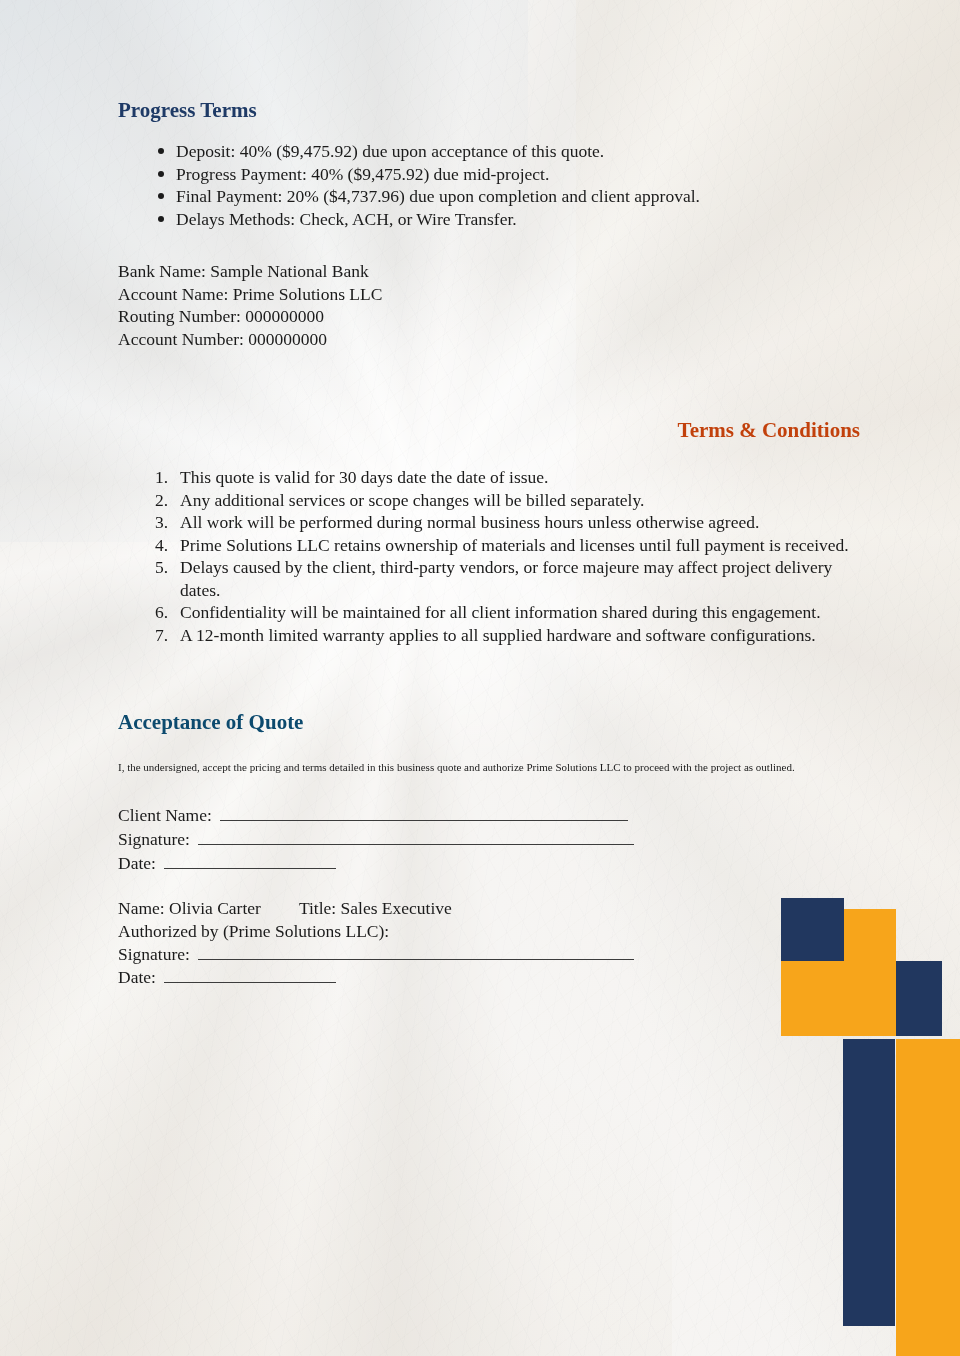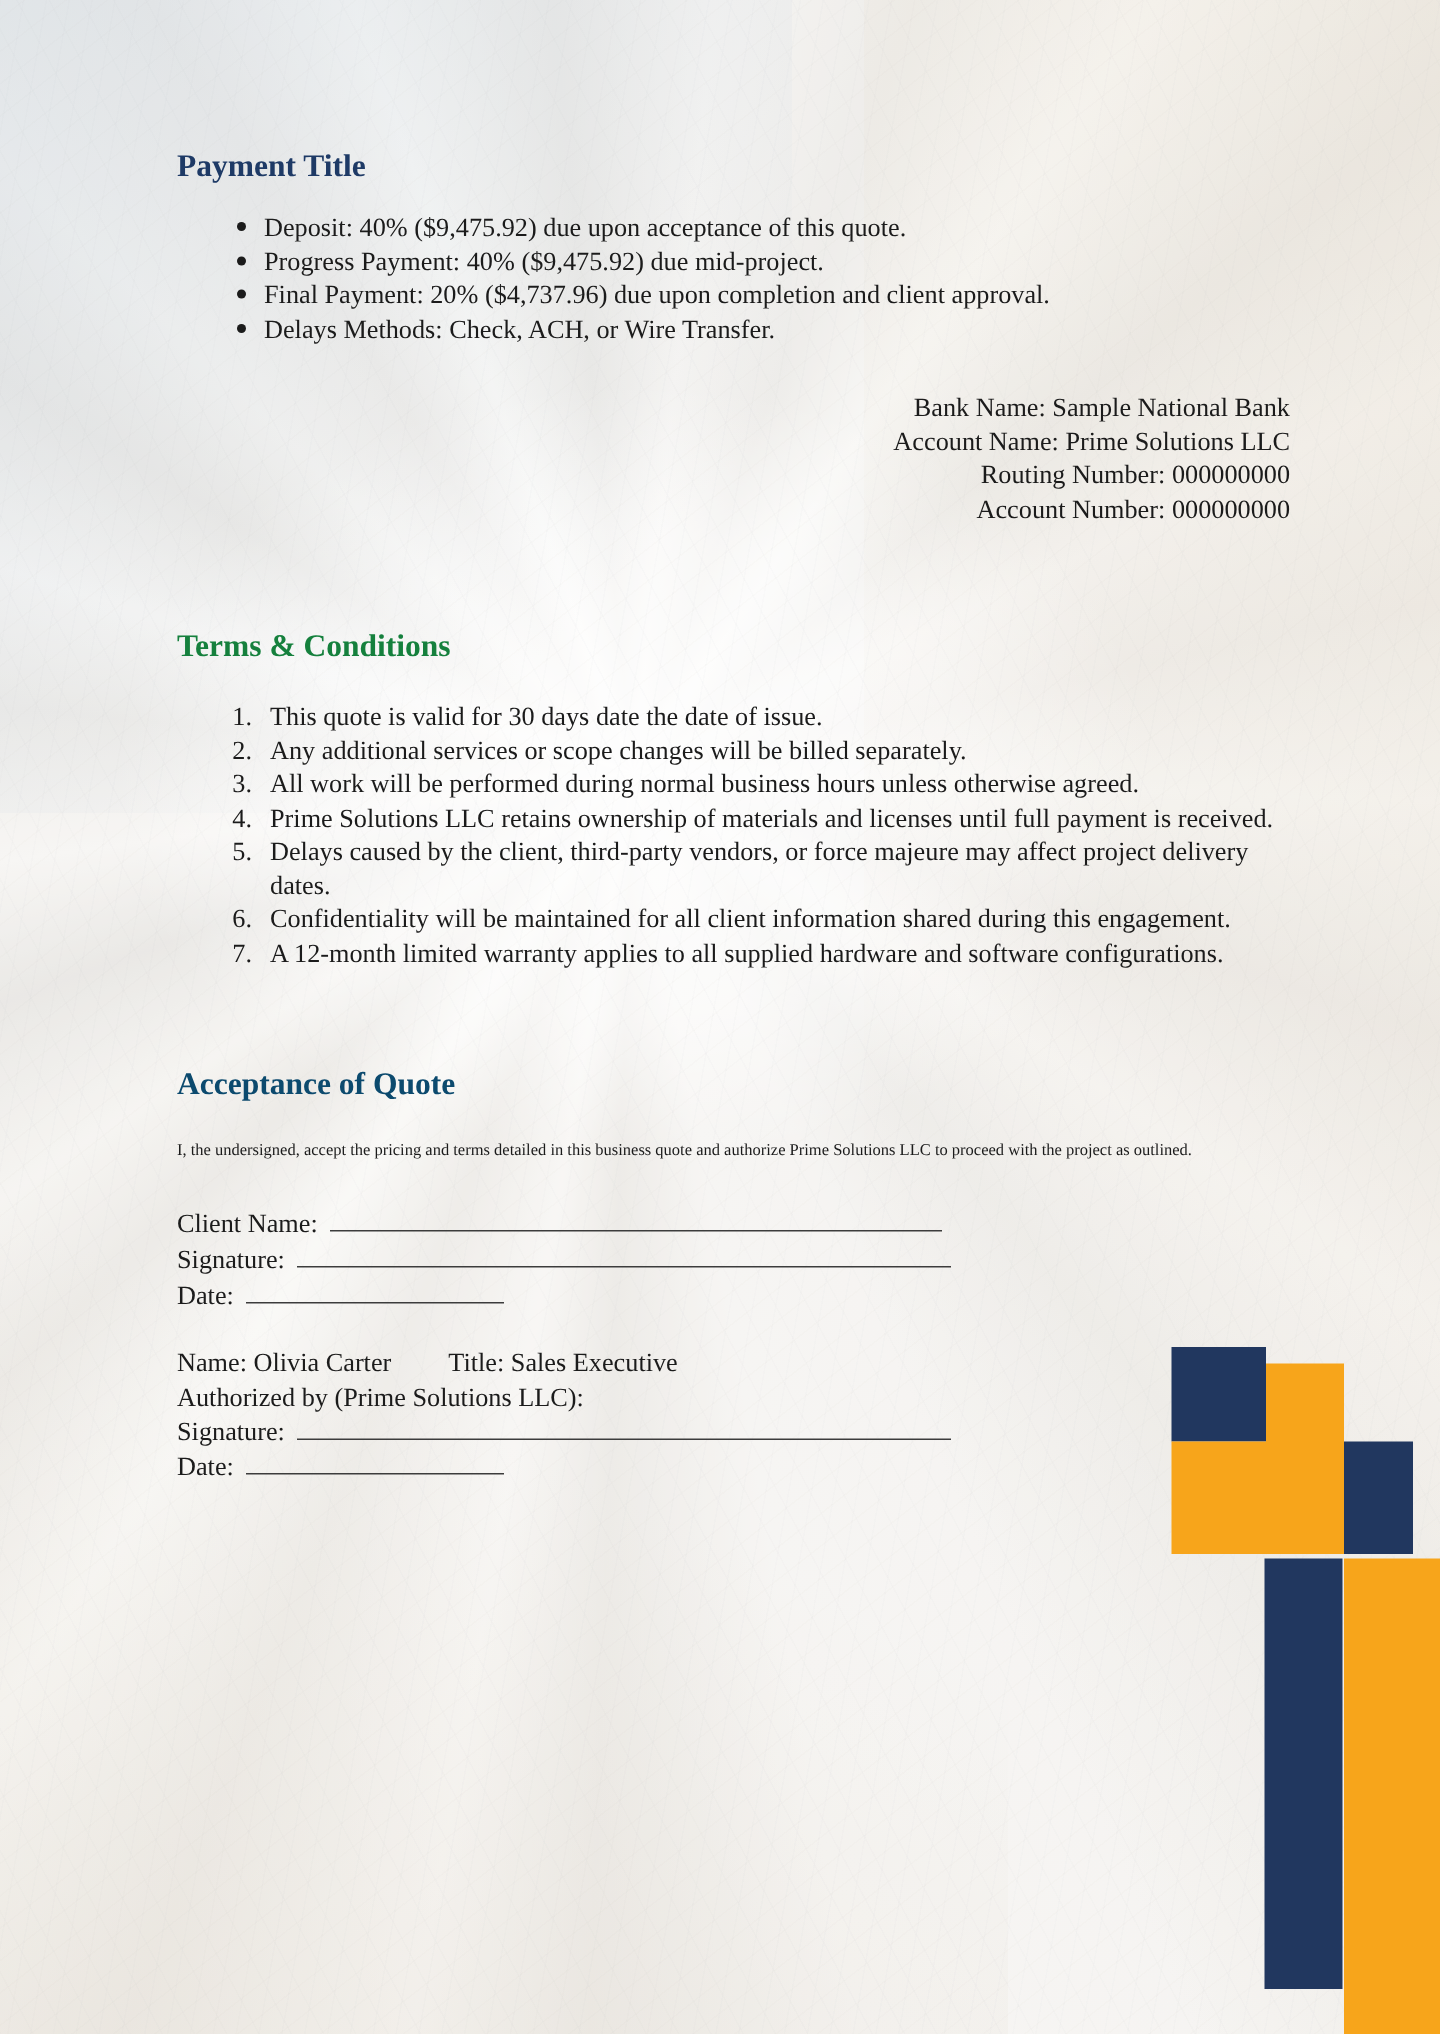--- a/index.html
+++ b/index.html
@@ -42,21 +42,21 @@
 
   
   .content{position:relative;padding:96px 100px 0 118px;width:742px;}
   h2{font-size:21px;line-height:28px;margin:0;font-weight:bold;}
   b,.bold{font-weight:normal;}
 
   ul.bullets{list-style:none;margin:16px 0 0 0;padding:0 0 0 40px;}
   ul.bullets li{position:relative;padding-left:18px;font-size:17.5px;line-height:22.5px;}
   ul.bullets li .dot{position:absolute;left:0;top:8px;width:6px;height:6px;border-radius:50%;background:#1b1b1b;}
 
-  .bank{margin-top:30px;text-align:right;}
+  .bank{margin-top:30px;}
   .bank div{font-size:17.5px;line-height:22.5px;}
 
   .h-terms{margin-top:66px;}
   ol.terms{list-style:none;margin:22px 0 0 0;padding:0 0 0 28px;}
   ol.terms li{display:flex;font-size:17.5px;line-height:22.5px;}
   ol.terms .num{flex:0 0 22px;text-align:right;margin-right:12px;}
   ol.terms .t{width:685px;}
 
   .h-accept{margin-top:62px;}
   .accept-p{margin-top:20px;width:752px;font-size:11px;line-height:23px;}
@@ -83,37 +83,37 @@
   <div class="bg-veil"></div>
 
   <div class="decor" style="left:781px;top:898px;width:63px;height:63px;background:#21375f;"></div>
   <div class="decor" style="left:844px;top:909px;width:52px;height:127px;background:#f7a51b;"></div>
   <div class="decor" style="left:781px;top:961px;width:63px;height:75px;background:#f7a51b;"></div>
   <div class="decor" style="left:896px;top:961px;width:46px;height:75px;background:#21375f;"></div>
   <div class="decor" style="left:843px;top:1039px;width:52px;height:287px;background:#21375f;"></div>
   <div class="decor" style="left:896px;top:1039px;width:64px;height:317px;background:#f7a51b;"></div>
 
   <div class="content">
-    <h2 style="color:#1e3a66;">Payment Title</h2>
+    <h2 style="color:#1e3a66;">Progress Terms</h2>
 
     <ul class="bullets">
       <li><span class="dot"></span><span class="bold">Deposit:</span><span> 40% ($9,475.92) due upon acceptance of this quote.</span></li>
       <li><span class="dot"></span><span class="bold">Progress Payment:</span><span> 40% ($9,475.92) due mid-project.</span></li>
       <li><span class="dot"></span><span class="bold">Final Payment:</span><span> 20% ($4,737.96) due upon completion and client approval.</span></li>
       <li><span class="dot"></span><span class="bold">Delays Methods:</span><span> Check, ACH, or Wire Transfer.</span></li>
     </ul>
 
     <div class="bank">
       <div><span class="bold">Bank Name:</span><span> Sample National Bank</span></div>
       <div><span class="bold">Account Name:</span><span> Prime Solutions LLC</span></div>
       <div><span class="bold">Routing Number:</span><span> 000000000</span></div>
       <div><span class="bold">Account Number:</span><span> 000000000</span></div>
     </div>
 
-    <h2 class="h-terms" style="color:#15803d;">Terms &amp; Conditions</h2>
+    <h2 class="h-terms" style="color:#c2410c;text-align:right;">Terms &amp; Conditions</h2>
 
     <ol class="terms">
       <li>
           <span class="num">1.</span>
           <span class="t"><span>This quote is valid for </span><span class="bold">30 days</span><span> date the date of issue.</span></span>
         </li>
       <li>
           <span class="num">2.</span>
           <span class="t"><span>Any additional services or scope changes will be billed separately.</span><span class="bold"></span><span></span></span>
         </li>

